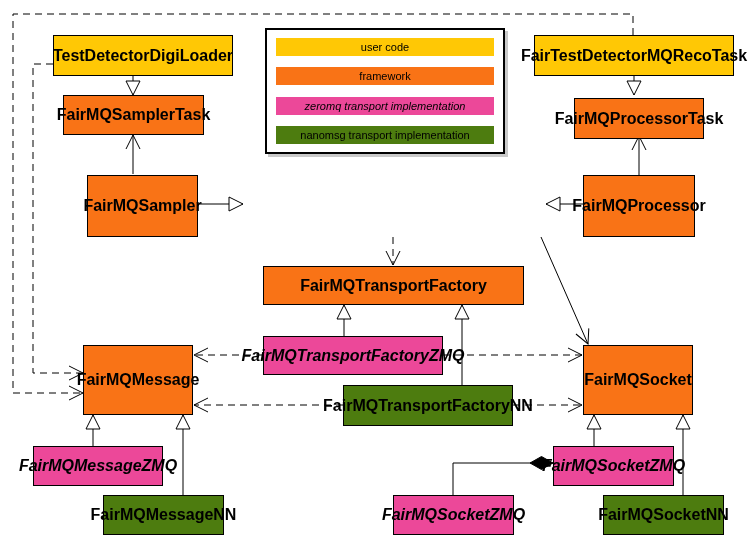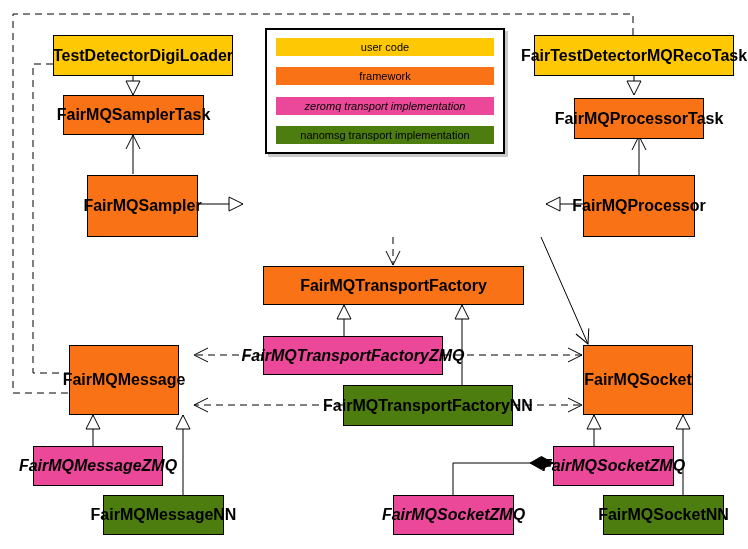--- a/index.html
+++ b/index.html
@@ -89,21 +89,21 @@
 
   <div class="node c-user" style="left:53px;top:35px;width:180px;height:41px">TestDetectorDigiLoader</div>
   <div class="node c-user" style="left:534px;top:35px;width:200px;height:41px">FairTestDetectorMQRecoTask</div>
   <div class="node c-fw abstract" style="left:63px;top:95px;width:141px;height:40px">FairMQSamplerTask</div>
   <div class="node c-fw abstract" style="left:574px;top:98px;width:130px;height:41px">FairMQProcessorTask</div>
   <div class="node c-fw" style="left:87px;top:175px;width:111px;height:62px">FairMQSampler</div>
   <div class="node c-fw" style="left:583px;top:175px;width:112px;height:62px">FairMQProcessor</div>
   <div class="node c-fw abstract" style="left:263px;top:266px;width:261px;height:39px">FairMQTransportFactory</div>
   <div class="node c-zmq" style="left:263px;top:336px;width:180px;height:39px">FairMQTransportFactoryZMQ</div>
   <div class="node c-nn" style="left:343px;top:385px;width:170px;height:41px">FairMQTransportFactoryNN</div>
-  <div class="node c-fw abstract" style="left:69px;top:345px;width:110px;height:70px">FairMQMessage</div>
+  <div class="node c-fw abstract" style="left:83px;top:345px;width:110px;height:70px">FairMQMessage</div>
   <div class="node c-fw abstract" style="left:583px;top:345px;width:110px;height:70px">FairMQSocket</div>
   <div class="node c-zmq" style="left:33px;top:446px;width:130px;height:40px">FairMQMessageZMQ</div>
   <div class="node c-nn" style="left:103px;top:495px;width:121px;height:40px">FairMQMessageNN</div>
   <div class="node c-zmq" style="left:553px;top:446px;width:121px;height:40px">FairMQSocketZMQ</div>
   <div class="node c-nn" style="left:603px;top:495px;width:121px;height:40px">FairMQSocketNN</div>
   <div class="node c-zmq" style="left:393px;top:495px;width:121px;height:40px">FairMQSocketZMQ</div>
 
 </div>
 
 </body></html>

